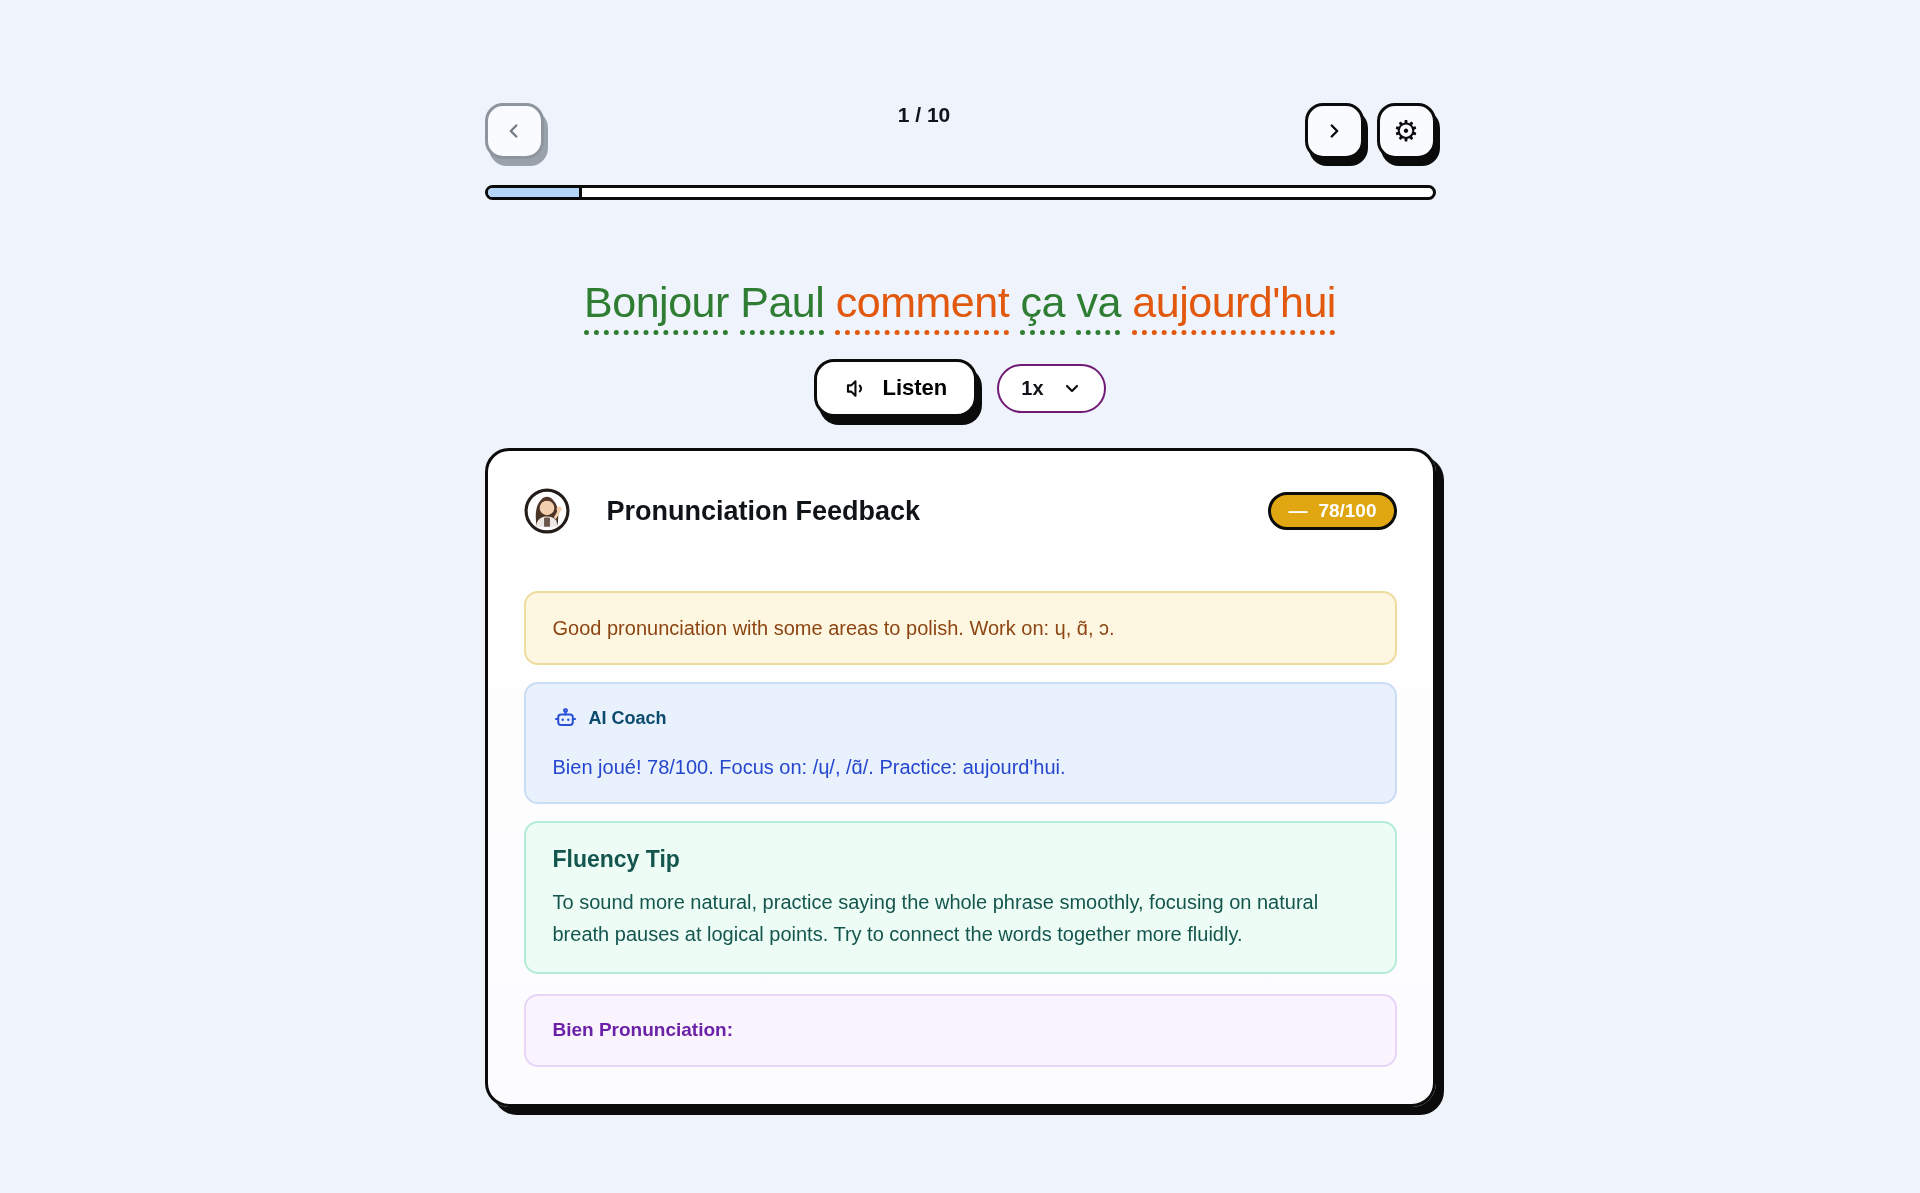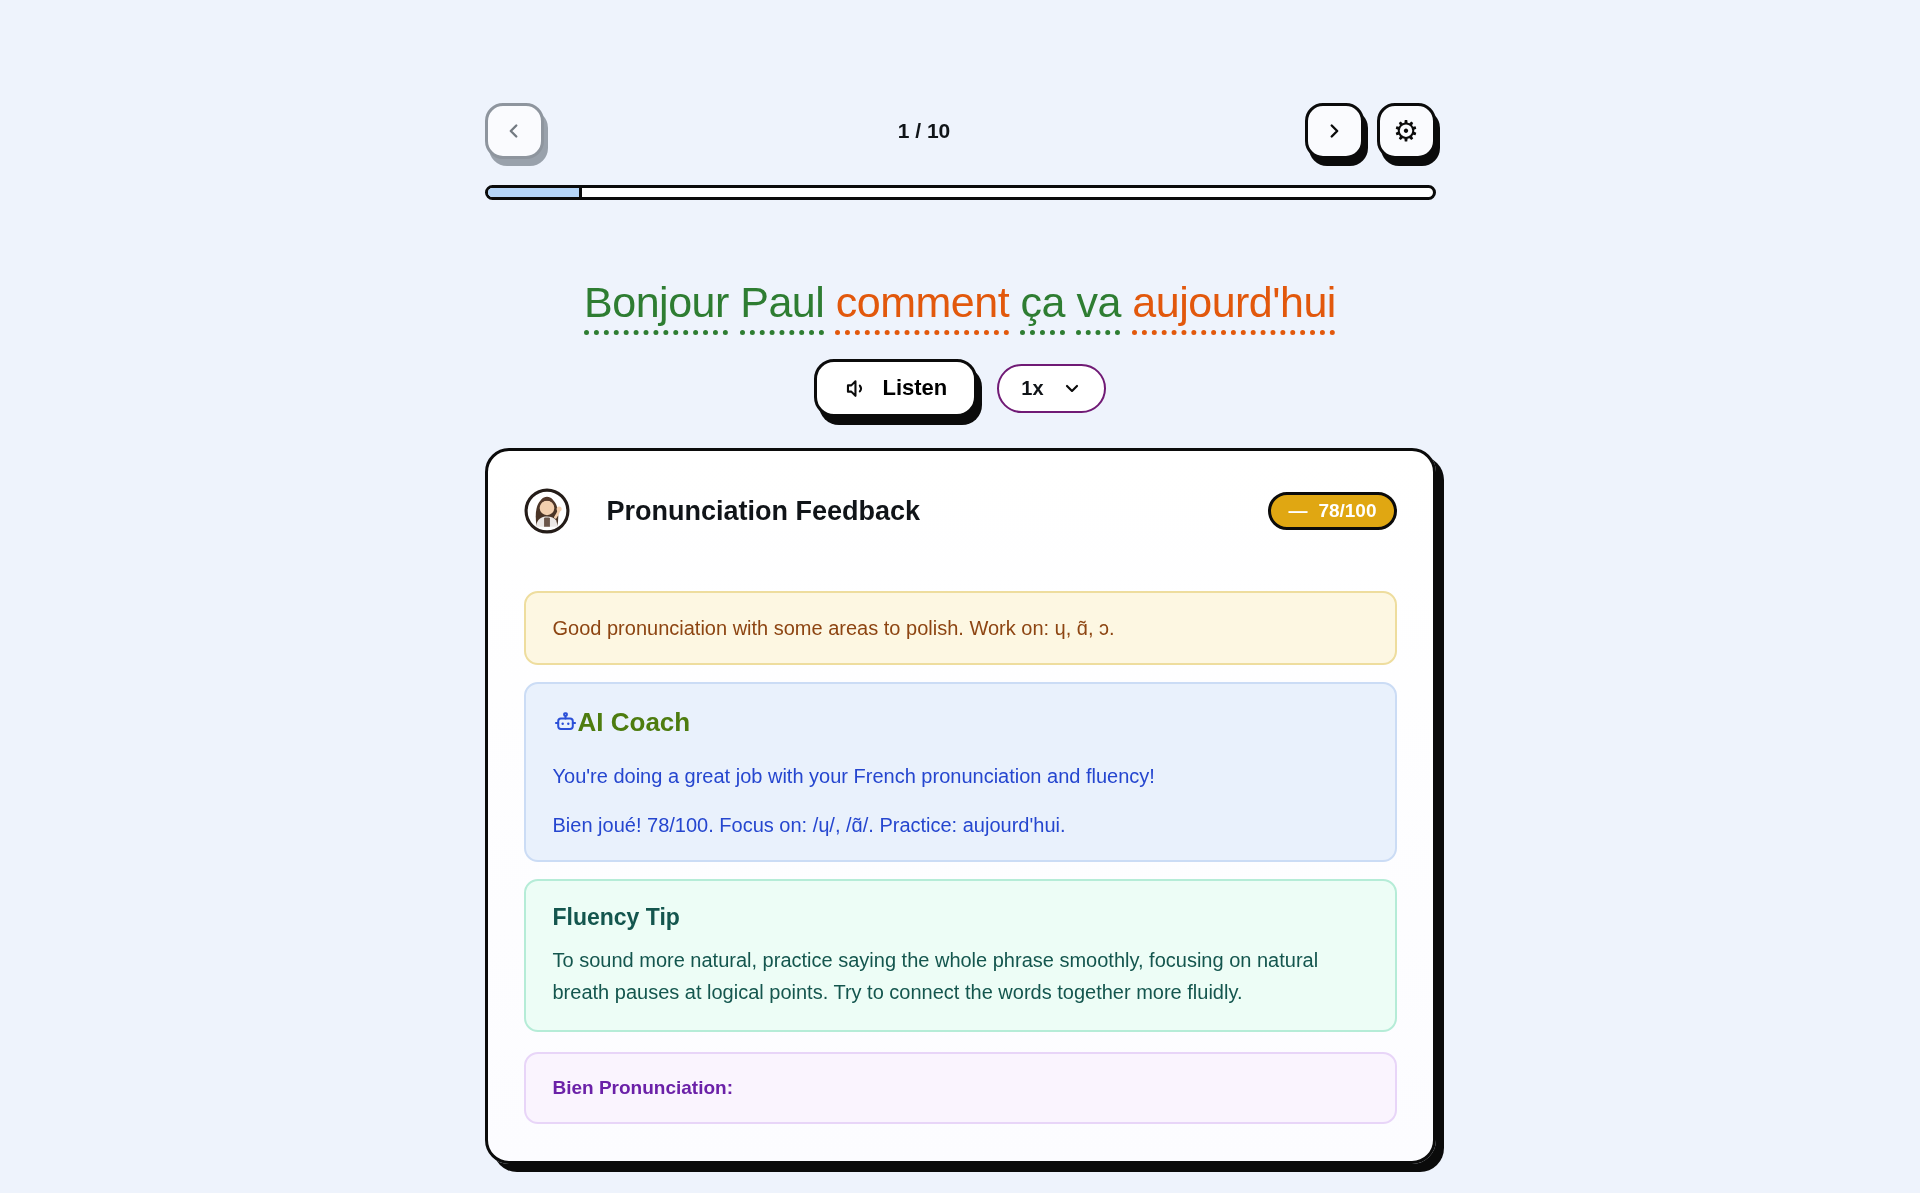--- a/index.html
+++ b/index.html
@@ -5,21 +5,21 @@
   * { box-sizing: border-box; margin: 0; padding: 0; }
   html, body { width: 1920px; height: 1193px; overflow: hidden; }
   body {
     background: #eef3fc;
     font-family: "Liberation Sans", "DejaVu Sans", sans-serif;
     color: #101418;
   }
   .app { width: 951px; margin: 0 auto; padding-top: 103px; }
 
   
-  .nav-row { display: flex; align-items: center; }
+  .nav-row { display: flex; align-items: flex-start; }
   .nav-btn {
     width: 59px; height: 56px; border-radius: 18px; background: #fafbfe;
     display: flex; align-items: center; justify-content: center; flex: none;
   }
   .nav-btn.dark { border: 3px solid #0b0b0b; box-shadow: 4px 7px 0 #0b0b0b; cursor: pointer; }
   .nav-btn.disabled { border: 3px solid #8e959e; box-shadow: 4px 7px 0 #99a1ab; }
   .counter { flex: 1; text-align: center; font-size: 21px; font-weight: 700; }
   .nav-right { display: flex; gap: 13px; }
   .gear-glyph { font-family: "DejaVu Sans", sans-serif; font-size: 29px; line-height: 1; color: #0b0b0b; }
 
@@ -82,21 +82,21 @@
   .card-title { font-size: 27px; font-weight: 700; flex: 1; margin-left: 20px; }
   .mini-badge {
     background: #e0a712; color: #ffffff; border: 3px solid #0b0b0b; border-radius: 999px;
     padding: 5px 17px; font-size: 19px; font-weight: 700;
     display: flex; align-items: center; gap: 11px;
   }
 
   .box { border-radius: 14px; padding: 22px 27px; font-size: 20px; line-height: 1.3; }
   .box-summary { margin-top: 57px; background: #fdf7e2; border: 2px solid #eedd9e; color: #8d4512; }
   .box-ai { margin-top: 17px; background: #e9f1fc; border: 2px solid #cbdcf5; color: #2546cf; }
-  .box-head-ai { color: #4d7c0f; font-weight: 700; font-size: 26px; display: flex; align-items: center; }
+  .box-head-ai { color: #0c4a6e; font-weight: 700; font-size: 18px; display: flex; align-items: center; gap: 11px; }
   .box-ai p { margin-top: 23px; }
   .box-green { margin-top: 17px; background: #edfdf6; border: 2px solid #b5ecd7; color: #14564e; }
   .box-head-green { font-weight: 700; font-size: 23px; }
   .box-green p { margin-top: 11px; line-height: 1.6; }
   .box-purple { margin-top: 20px; background: #faf4fe; border: 2px solid #e8d5f8; }
   .box-head-purple { color: #6b21a8; font-weight: 700; font-size: 19px; }
 
   svg.icon { display: block; }
 </style>
 </head>
@@ -183,21 +183,20 @@
           <rect x="5" y="8.2" width="14" height="10" rx="2.6"></rect>
           <line x1="12" y1="8.2" x2="12" y2="5.6"></line>
           <rect x="10.7" y="3" width="2.6" height="2.6" rx="0.7"></rect>
           <line x1="2.8" y1="12.5" x2="5" y2="12.5"></line>
           <line x1="19" y1="12.5" x2="21.2" y2="12.5"></line>
           <circle cx="9.3" cy="13.2" r="1.15" fill="#2b50d8" stroke="none"></circle>
           <circle cx="14.7" cy="13.2" r="1.15" fill="#2b50d8" stroke="none"></circle>
         </svg>
         <span>AI Coach</span>
       </div>
-      <p>You're doing a great job with your French pronunciation and fluency!</p>
       <p>Bien joué! 78/100. Focus on: /ɥ/, /ɑ̃/. Practice: aujourd'hui.</p>
     </div>
 
     <div class="box box-green">
       <div class="box-head-green">Fluency Tip</div>
       <p>To sound more natural, practice saying the whole phrase smoothly, focusing on natural breath pauses at logical points. Try to connect the words together more fluidly.</p>
     </div>
 
     <div class="box box-purple">
       <div class="box-head-purple">Bien Pronunciation:</div>

